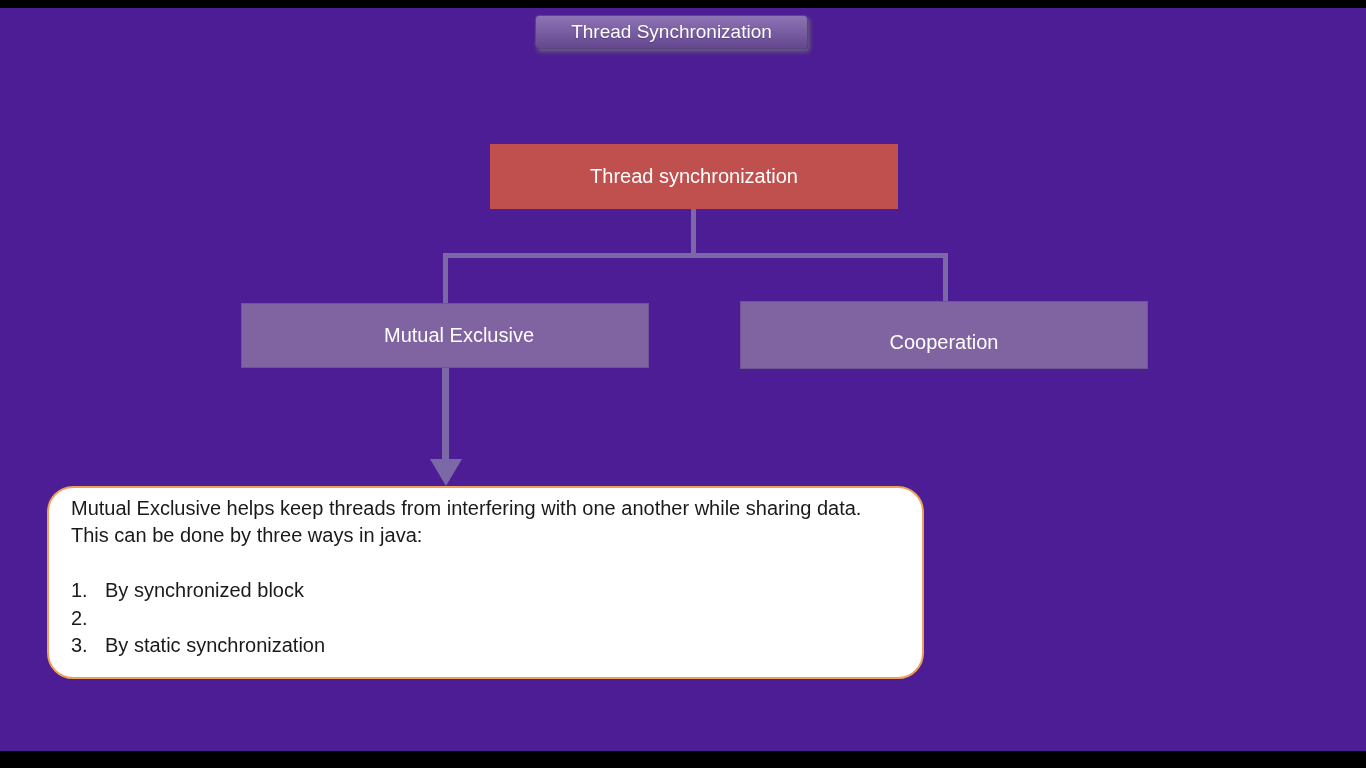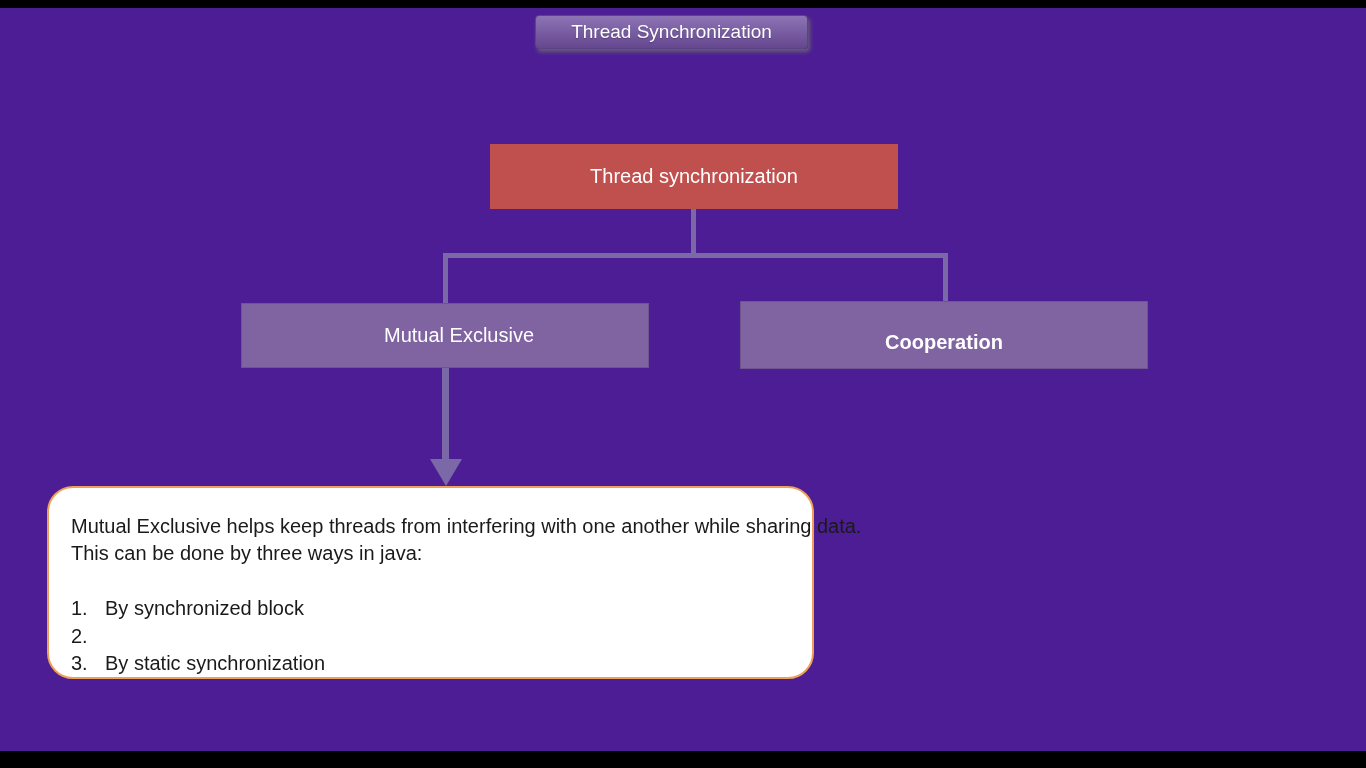--- a/index.html
+++ b/index.html
@@ -37,21 +37,21 @@
     border: 1px solid var(--node-purple-border, #6e5590);
     color: #fff; font-size: 20px; text-align: center;
   }
   .node-left {
     left: 241px; top: 303px; width: 408px; height: 65px;
     display: flex; align-items: center; justify-content: center; padding-left: 28px;
   }
   .node-right {
     left: 740px; top: 301px; width: 408px; height: 68px;
     display: flex; flex-direction: row; align-items: center; justify-content: center;
-    line-height: 31px; padding-top: 14px; font-weight: bold;
+    line-height: 31px; padding-top: 14px;
   }
 
   
   .connector { position: absolute; background: var(--connector-purple, #7b68a6); }
   .conn-v1 { left: 691px; top: 209px; width: 5px; height: 48px; }
   .conn-h  { left: 443px; top: 253px; width: 505px; height: 5px; }
   .conn-v2 { left: 443px; top: 253px; width: 5px; height: 51px; }
   .conn-v3 { left: 943px; top: 253px; width: 5px; height: 49px; }
 
   
@@ -60,23 +60,23 @@
     background: var(--connector-purple, #7b68a6);
   }
   .arrow-head {
     position: absolute; left: 430px; top: 459px; width: 0; height: 0;
     border-left: 16px solid transparent; border-right: 16px solid transparent;
     border-top: 27px solid var(--connector-purple, #7b68a6);
   }
 
   
   .note-box {
-    position: absolute; left: 47px; top: 486px; width: 767px; height: 193px;
+    position: absolute; left: 47px; top: 486px; width: 877px; height: 193px;
     border: 2px solid var(--note-border-orange, #eda05a); border-radius: 26px;
-    background: #fff; padding: 25px 30px 0 22px;
+    background: #fff; padding: 7px 30px 0 22px;
     color: var(--text-dark, #1a1a1a); font-size: 20px;
   }
   .note-paragraph { width: 810px; line-height: 27px; }
   .note-list { margin-top: 28px; }
   .note-list-item { display: flex; line-height: 27.5px; }
   .note-list-item .num { width: 34px; flex: none; }
 
 </style>
 </head>
 <body>

